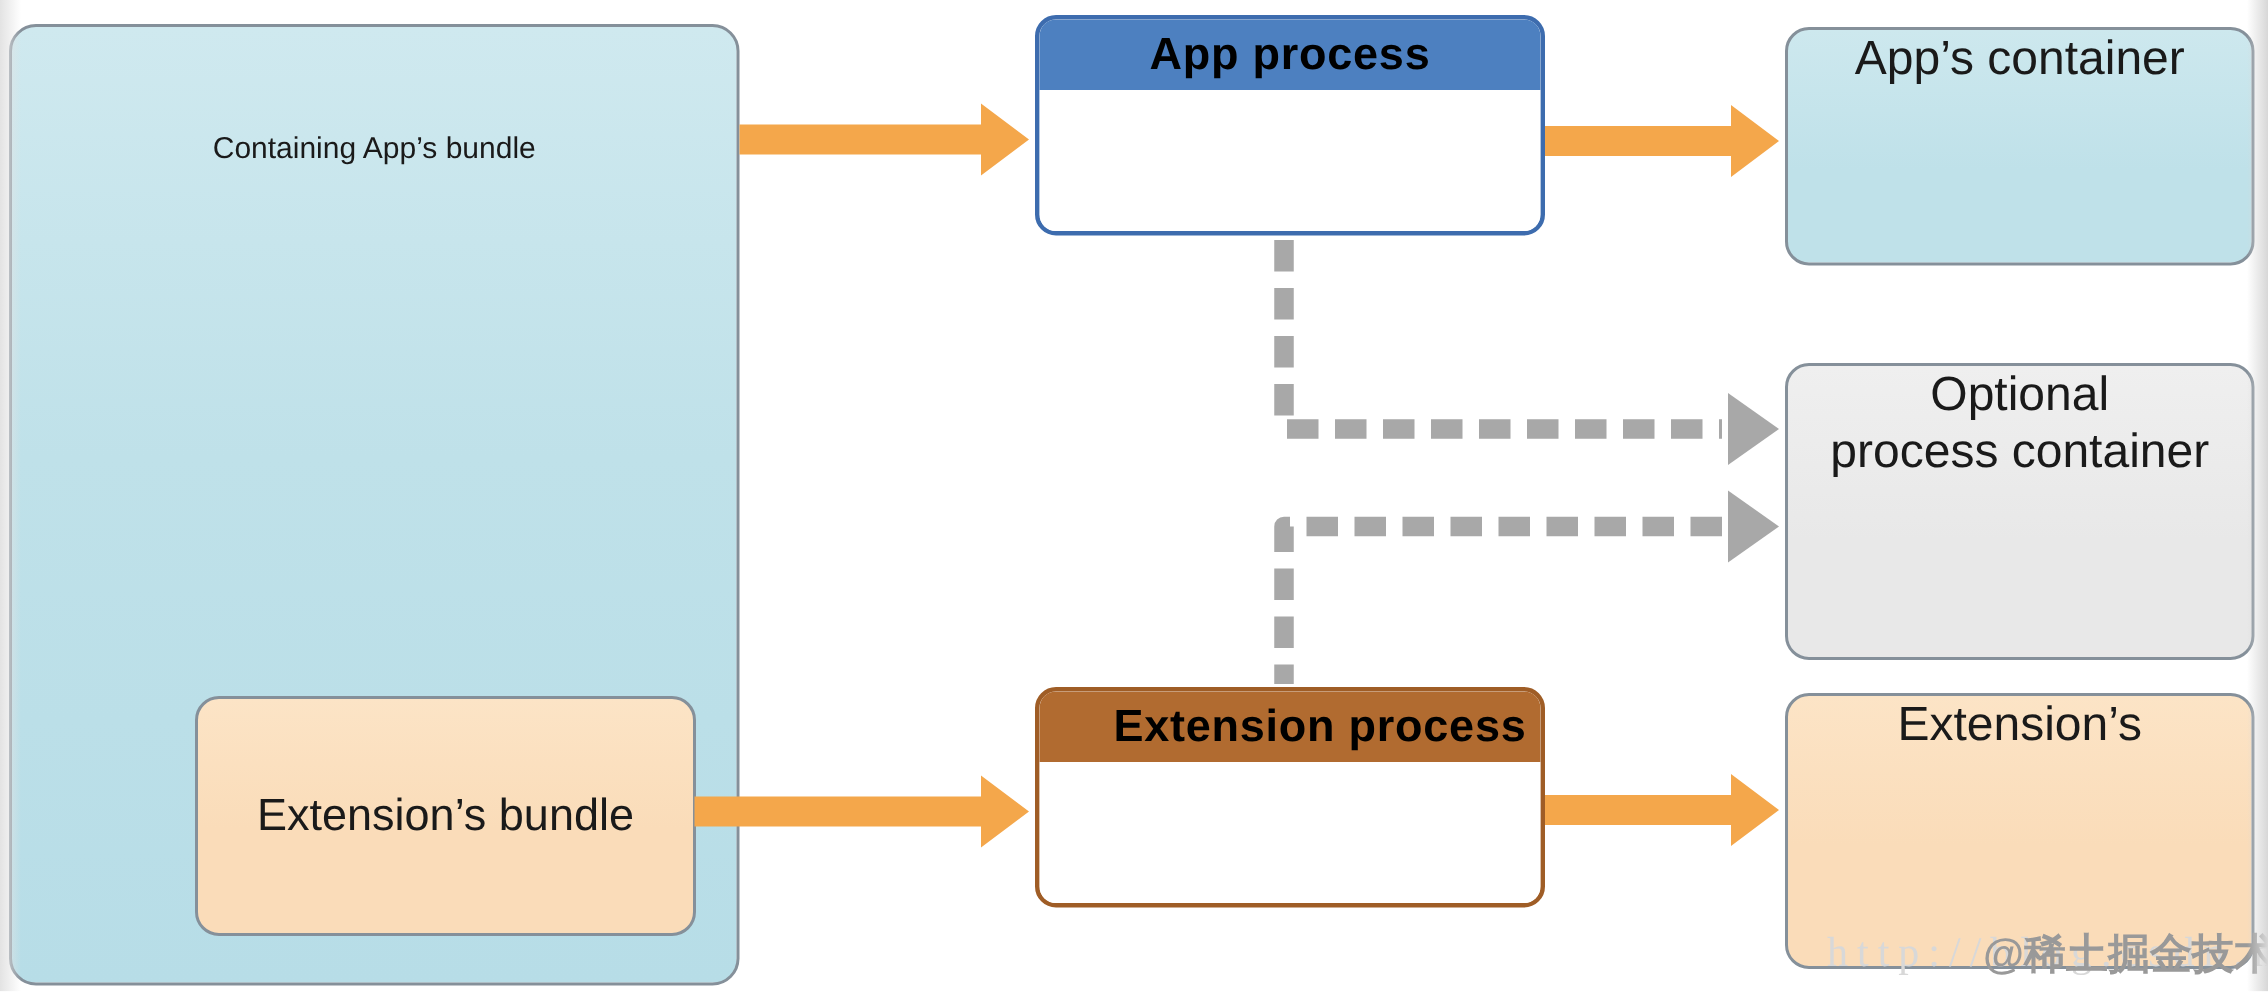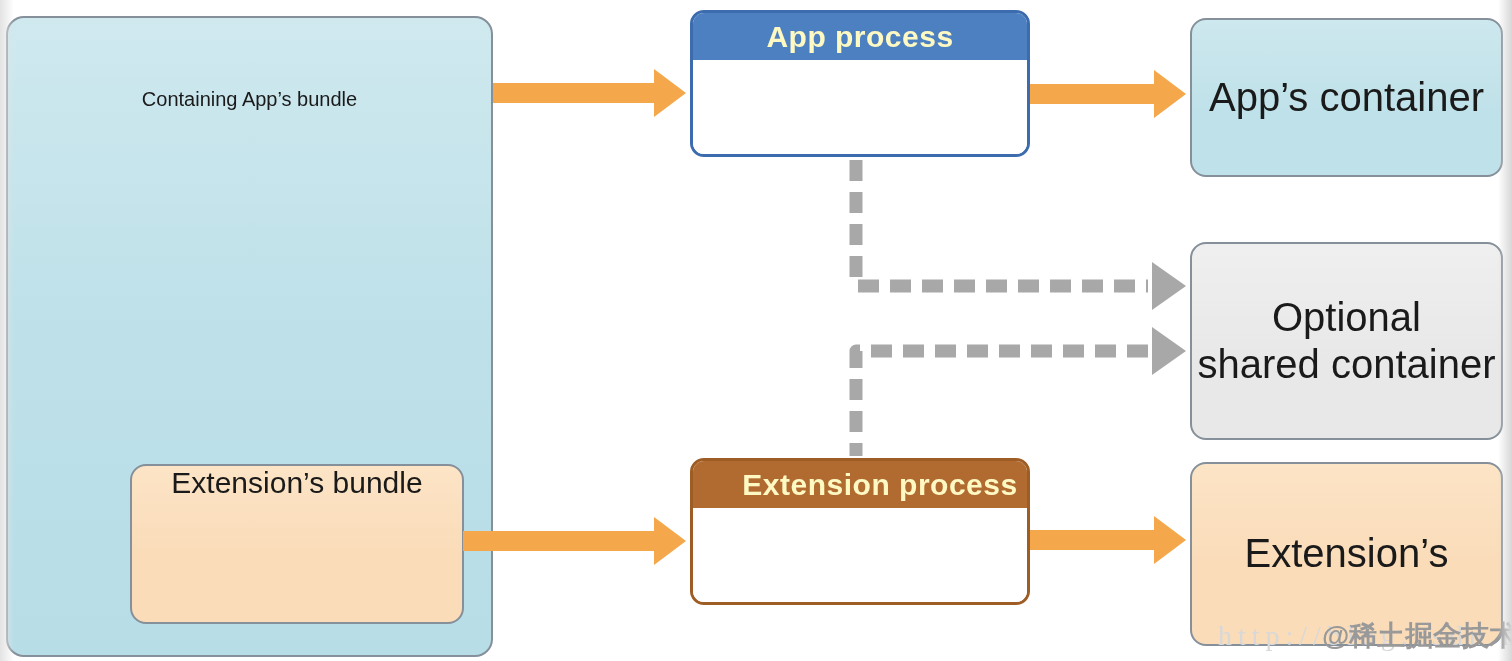--- a/index.html
+++ b/index.html
@@ -28,41 +28,41 @@
   }
   .bundle-big-label{
     position:absolute;left:0;top:70px;width:100%;
     text-align:center;font-size:20px;
   }
   .bundle-ext{
     left:128px;top:462px;width:334px;height:160px;
     background:linear-gradient(180deg,#fce4c6 0%,var(--peach_fill) 55%);
     border:2.5px solid var(--box_border_gray);
     border-radius:16px;
-    display:flex;align-items:flex-start;justify-content:center;
+    display:flex;align-items:center;justify-content:center;
     font-size:30px;text-align:center;
   }
   .process{
     width:340px;height:147px;border-radius:14px;overflow:hidden;
     background:#ffffff;
   }
   .process.app{left:690px;top:10px;border:3px solid var(--blue_border);}
   .process.ext{left:690px;top:458px;border:3px solid var(--brown_border);}
   .process-header{
     height:47px;display:flex;align-items:center;justify-content:center;
-    color:#fef9c3;font-weight:bold;font-size:30px;letter-spacing:0.5px;
+    color:#000000;font-weight:bold;font-size:30px;letter-spacing:0.5px;
   }
   .process.app .process-header{background:var(--blue_header);}
   .process.ext .process-header{background:var(--brown_header);padding-left:40px;}
   .process-body{height:97px;background:#ffffff;}
   .container-box{
     left:1190px;width:313px;border-radius:16px;
     border:2.5px solid var(--box_border_gray);
-    display:flex;align-items:center;justify-content:center;
-    text-align:center;font-size:40px;line-height:1.18;
+    display:flex;justify-content:center;
+    text-align:center;font-size:32px;line-height:1.18;
   }
   .container-box .ln{display:block;}
   .cont-app{
     top:18px;height:159px;
     background:linear-gradient(180deg,#cde8ee 0%,var(--bundle_blue) 60%);
   }
   .cont-shared{
     top:242px;height:198px;
     background:linear-gradient(180deg,#efefef 0%,var(--gray_fill) 60%);
   }
@@ -112,21 +112,21 @@
     <div class="process-body"></div>
   </div>
 
   <div class="box container-box cont-app">
     <span>App’s container</span>
   </div>
 
   <div class="box container-box cont-shared">
     <span>
       <span class="ln">Optional</span>
-      <span class="ln">shared container</span>
+      <span class="ln">process container</span>
     </span>
   </div>
 
   <div class="box container-box cont-ext">
     <span>
       <span class="ln">Extension’s</span>
     </span>
   </div>
 
   <svg class="overlay" width="1512" height="661" viewBox="0 0 1512 661">

